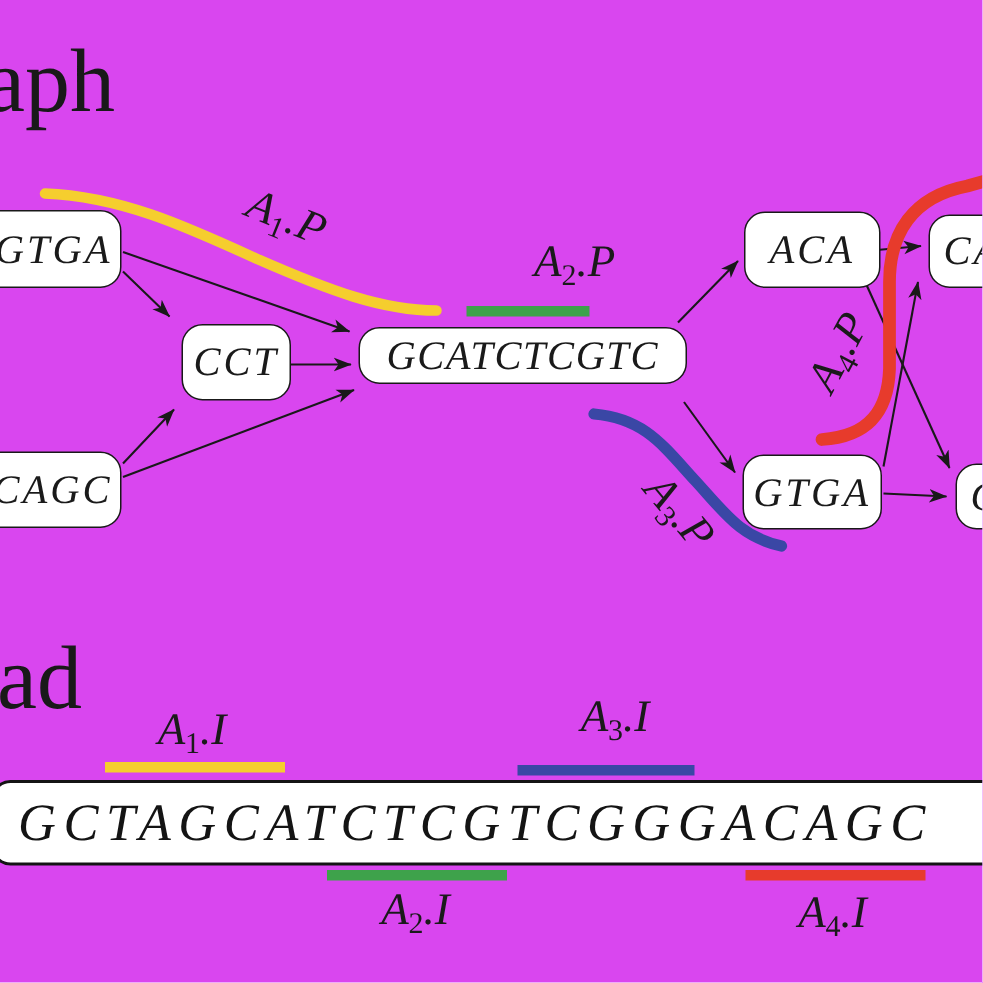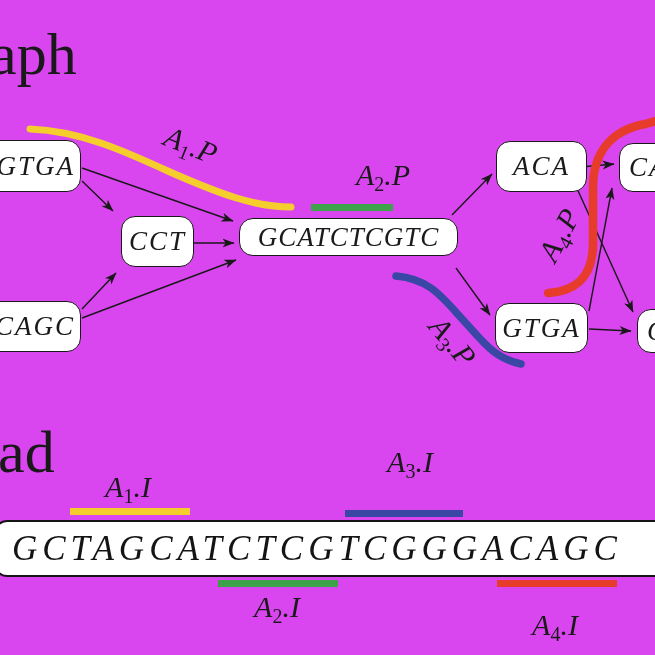--- a/index.html
+++ b/index.html
@@ -110,27 +110,27 @@
   <div class="alabel" style="left:451px;top:343px;transform:translate(-50%,-50%) rotate(50deg);">
     <span>A</span><span class="sub">3</span><span>.P</span>
   </div>
   <div class="alabel" style="left:561px;top:236px;transform:translate(-50%,-50%) rotate(-62deg);">
     <span>A</span><span class="sub">4</span><span>.P</span>
   </div>
 
   <div class="alabel" style="left:128px;top:489px;">
     <span>A</span><span class="sub">1</span><span>.I</span>
   </div>
-  <div class="alabel" style="left:410px;top:464px;">
+  <div class="alabel" style="left:410px;top:480px;">
     <span>A</span><span class="sub">3</span><span>.I</span>
   </div>
   <div class="alabel" style="left:277px;top:609px;text-align:right;">
     <span>A</span><span class="sub">2</span><span>.I</span>
   </div>
-  <div class="alabel" style="left:555px;top:611px;margin-top:16px;">
+  <div class="alabel" style="left:555px;top:611px;">
     <span>A</span><span class="sub">4</span><span>.I</span>
   </div>
 
   <div class="read-box">
     <span class="read-seq">GCTAGCATCTCGTCGGGACAGC</span>
   </div>
 
 </div>
 
 </body></html>

